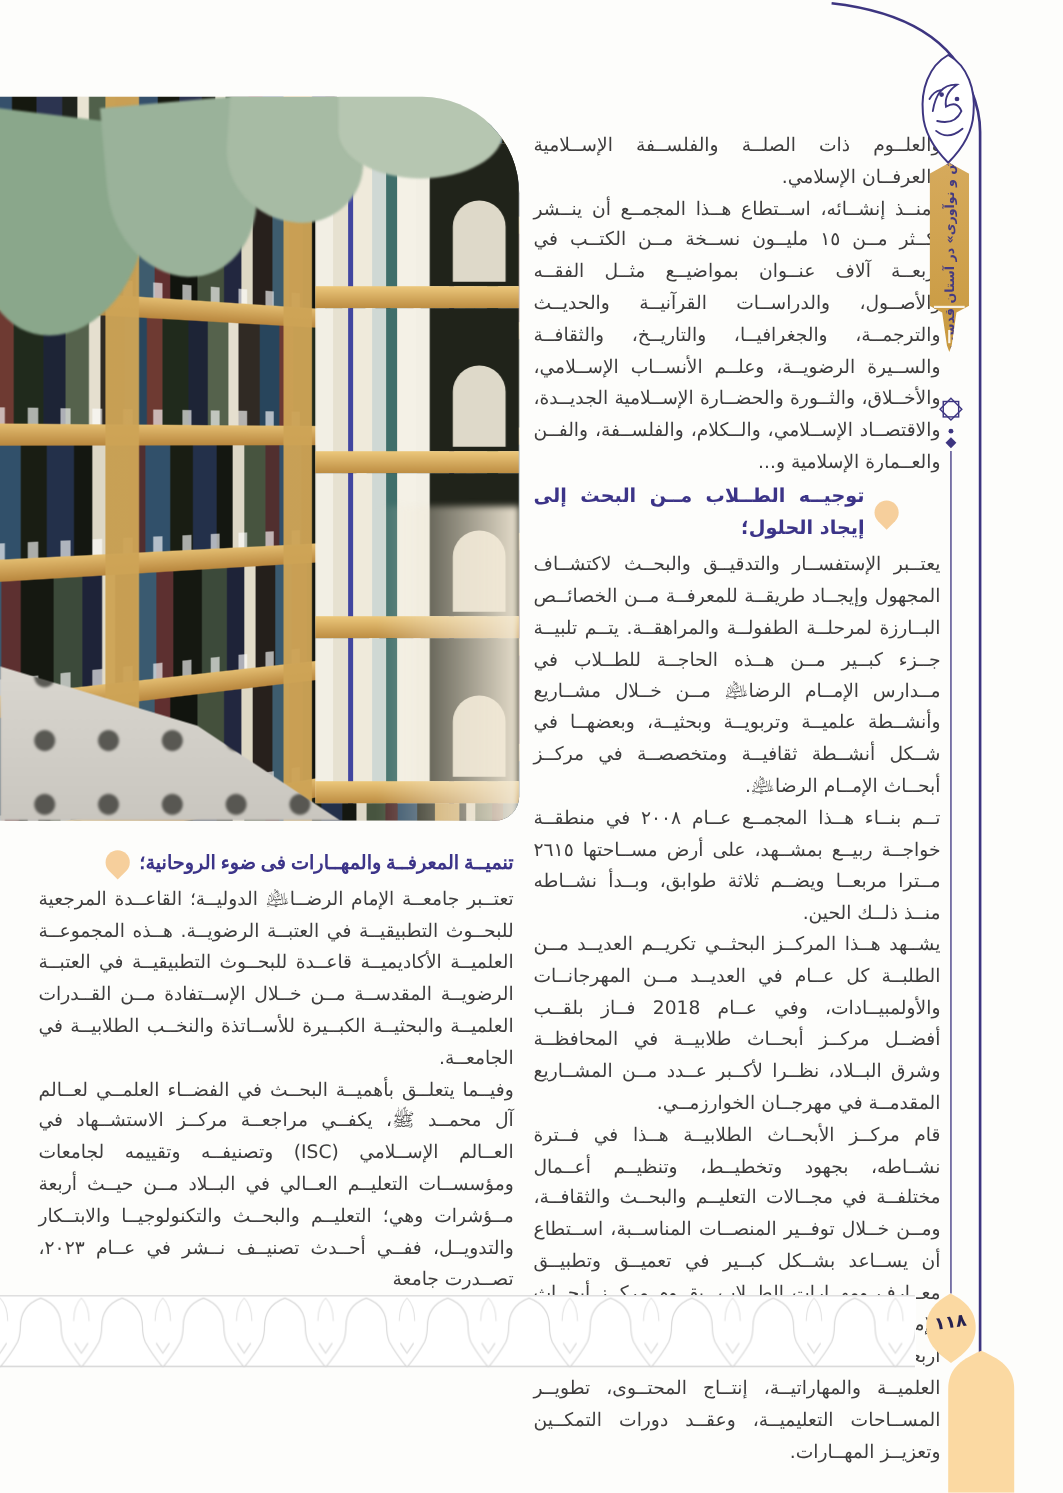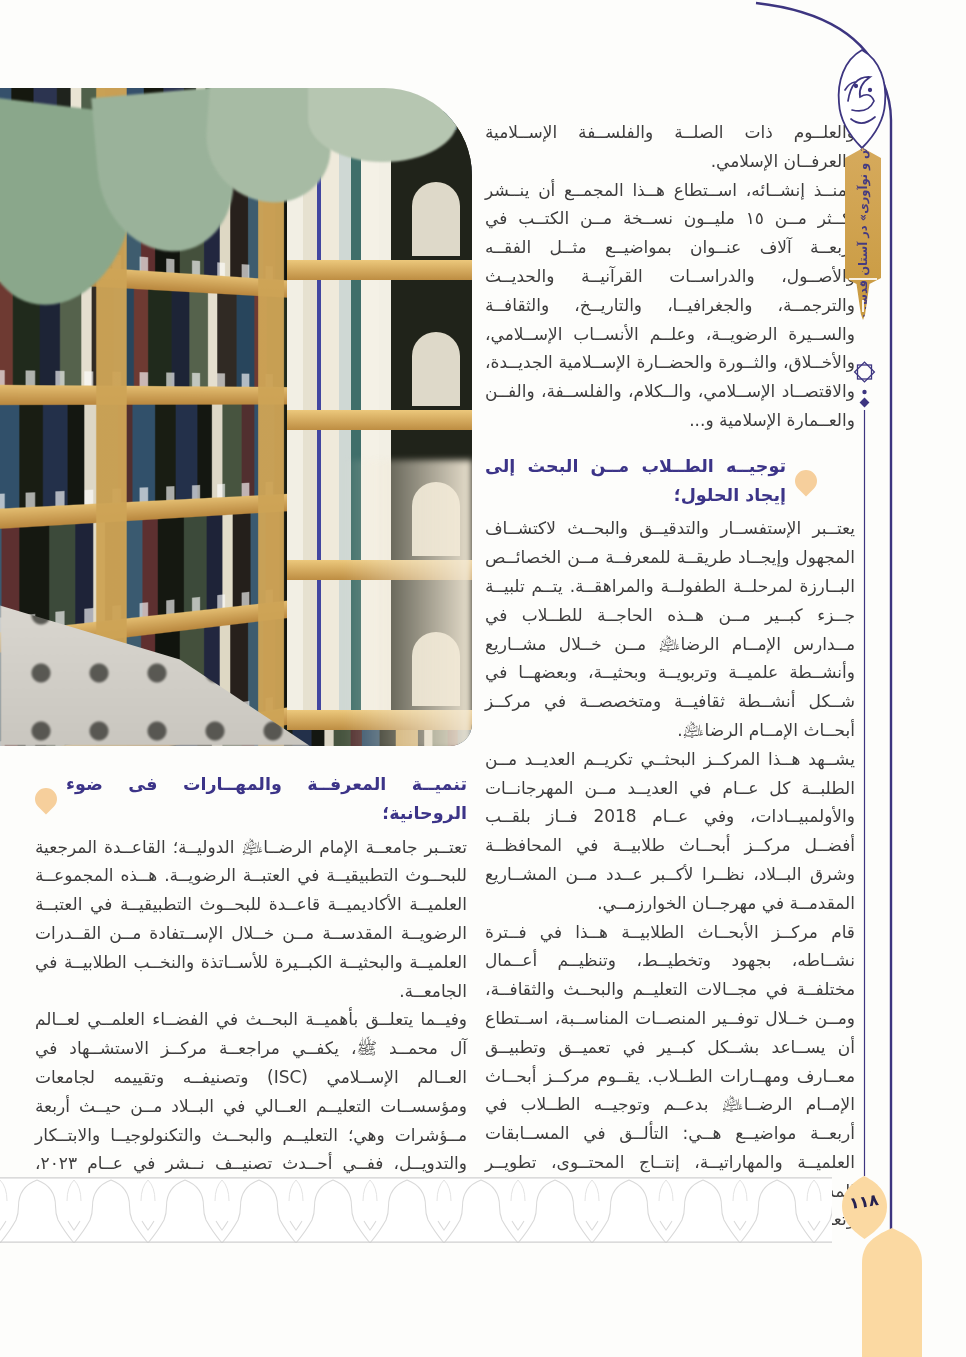--- a/index.html
+++ b/index.html
@@ -66,22 +66,22 @@
     background:linear-gradient(90deg, transparent, rgba(242,233,214,.95)); filter:blur(3px); }
 
   
   .col { position:absolute; direction:rtl; color:#3e3d3d; font-size:17px;
     line-height:28.8px; text-align:justify; }
   .col p { margin:0; }
   .right-col { left:485px; top:118px; width:370px; }
   .left-col  { left:35px;  top:770px; width:432px; }
   .heading-row { display:flex; align-items:center; gap:9px; color:#3c3488;
     font-weight:bold; font-size:17.5px; }
-  .right-col .heading-row { margin:17px 38px 5px 0; }
-  .left-col  .heading-row { margin:0 0 5px 0; justify-content:flex-start; }
+  .right-col .heading-row { margin:2px 38px 5px 0; }
+  .left-col  .heading-row { margin:0 0 5px 0; justify-content:flex-start;font-family:Liberation Serif, serif; }
   .leaf { width:22px; height:22px; flex:0 0 auto; background:#f6cf9c;
     border-radius:70% 70% 70% 0; transform:rotate(-45deg); }
 
   
   .sidebar-svg { position:absolute; right:0; top:0; width:226px; height:1357px; }
   .ribbon { position:absolute; right:85px; top:148px; width:36px; height:172px;
     background:linear-gradient(180deg,#d6aa5c,#c8993f);
     clip-path:polygon(0 10px,50% 0,100% 10px,100% calc(100% - 42px),68% calc(100% - 36px),
       56% calc(100% - 6px),50% 100%,44% calc(100% - 6px),32% calc(100% - 36px),0 calc(100% - 42px)); }
   .ribbon::before { content:""; position:absolute; left:4px; right:4px; bottom:40px;
@@ -174,20 +174,21 @@
   </div>
 
   <div class="col right-col">
     <p>والعلــوم ذات الصلــة والفلســفة الإســلامية والعرفــان الإسلامي.</p>
     <p>ومنــذ إنشــائه، اســتطاع هــذا المجمــع أن ينــشر أكــثر مــن ١٥ مليــون نســخة مــن الكتــب في أربعــة آلاف عنــوان بمواضيــع مثــل الفقــه والأصــول، والدراســات القرآنيــة والحديــث والترجمــة، والجغرافيــا، والتاريــخ، والثقافــة والســيرة الرضويــة، وعلــم الأنســاب الإســلامي، والأخــلاق، والثــورة والحضــارة الإســلامية الجديــدة، والاقتصــاد الإســلامي، والــكلام، والفلســفة، والفــن والعــمارة الإسلامية و...</p>
     <div class="heading-row">
       <span class="leaf"></span>
       <span>توجيــه الطــلاب مــن البحث إلى إيجاد الحلول؛</span>
     </div>
     <p>يعتــبر الإستفســار والتدقيــق والبحــث لاكتشــاف المجهول وإيجــاد طريقــة للمعرفــة مــن الخصائــص البــارزة لمرحلــة الطفولــة والمراهقــة. يتــم تلبيــة جــزء كبــير مــن هــذه الحاجــة للطــلاب في مــدارس الإمــام الرضا﵇ مــن خــلال مشــاريع وأنشــطة علميــة وتربويــة وبحثيــة، وبعضهــا في شــكل أنشــطة ثقافيــة ومتخصصــة في مركــز أبحــاث الإمــام الرضا﵇.</p>
+    <p>تــم بنــاء هــذا المجمــع عــام ٢٠٠٨ في منطقــة خواجــة ربيــع بمشــهد، على أرض مســاحتها ٢٦١٥ مــترا مربعــا ويضــم ثلاثة طوابق، وبــدأ نشــاطه منــذ ذلــك الحين.</p>
     <p>يشــهد هــذا المركــز البحثــي تكريــم العديــد مــن الطلبــة كل عــام في العديــد مــن المهرجانــات والأولمبيــادات، وفي عــام 2018 فــاز بلقــب أفضــل مركــز أبحــاث طلابيــة في المحافظــة وشرق البــلاد، نظــرا لأكــبر عــدد مــن المشــاريع المقدمــة في مهرجــان الخوارزمــي.</p>
     <p>قام مركــز الأبحــاث الطلابيــة هــذا في فــترة نشــاطه، بجهود وتخطيــط، وتنظيــم أعــمال مختلفــة في مجــالات التعليــم والبحــث والثقافــة، ومــن خــلال توفــير المنصــات المناســبة، اســتطاع أن يســاعد بشــكل كبــير في تعميــق وتطبيــق معــارف ومهــارات الطــلاب. يقــوم مركــز أبحــاث الإمــام الرضــا﵇ بدعــم وتوجيــه الطــلاب في أربعــة مواضيــع هــي: التألــق في المســابقات العلميــة والمهاراتيــة، إنتــاج المحتــوى، تطويــر المســاحات التعليميــة، وعقــد دورات التمكــين وتعزيــز المهــارات.</p>
   </div>
 
   <div class="col left-col">
     <div class="heading-row">
       <span>تنميــة المعرفــة والمهــارات فى ضوء الروحانية؛</span>
       <span class="leaf"></span>
     </div>
     <p>تعتــبر جامعــة الإمام الرضــا﵇ الدوليــة؛ القاعــدة المرجعية للبحــوث التطبيقيــة في العتبــة الرضويــة. هــذه المجموعــة العلميــة الأكاديميــة قاعــدة للبحــوث التطبيقيــة في العتبــة الرضويــة المقدســة مــن خــلال الإســتفادة مــن القــدرات العلميــة والبحثيــة الكبــيرة للأســاتذة والنخــب الطلابيــة في الجامعــة.</p>

